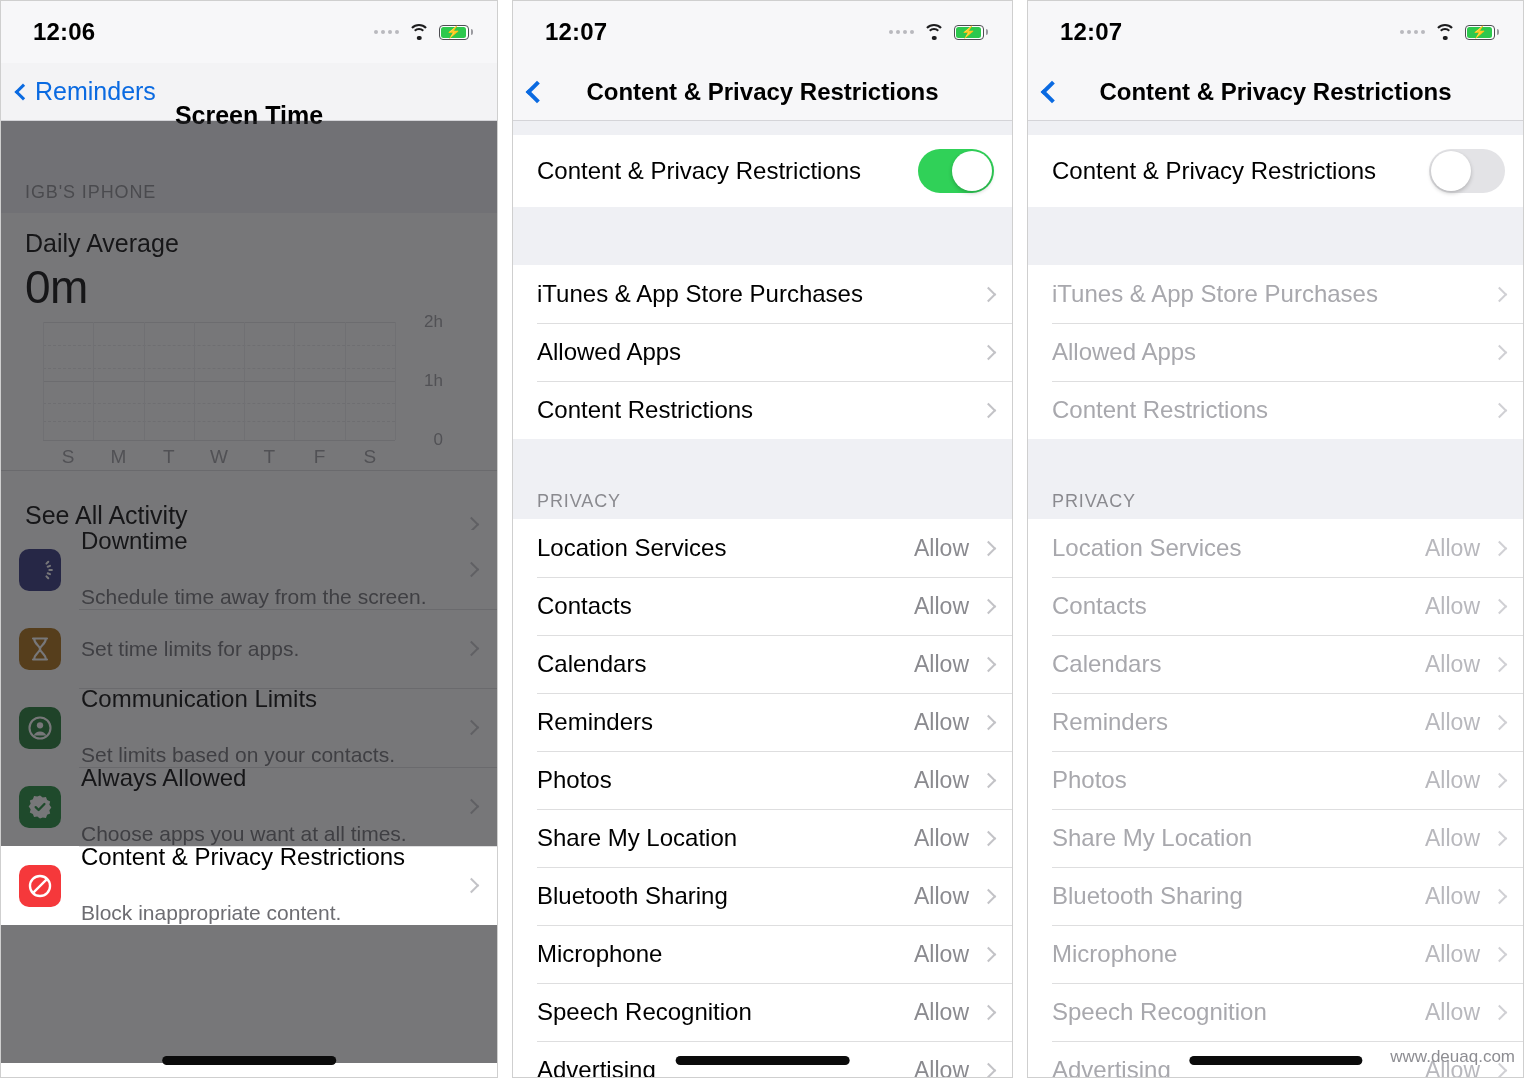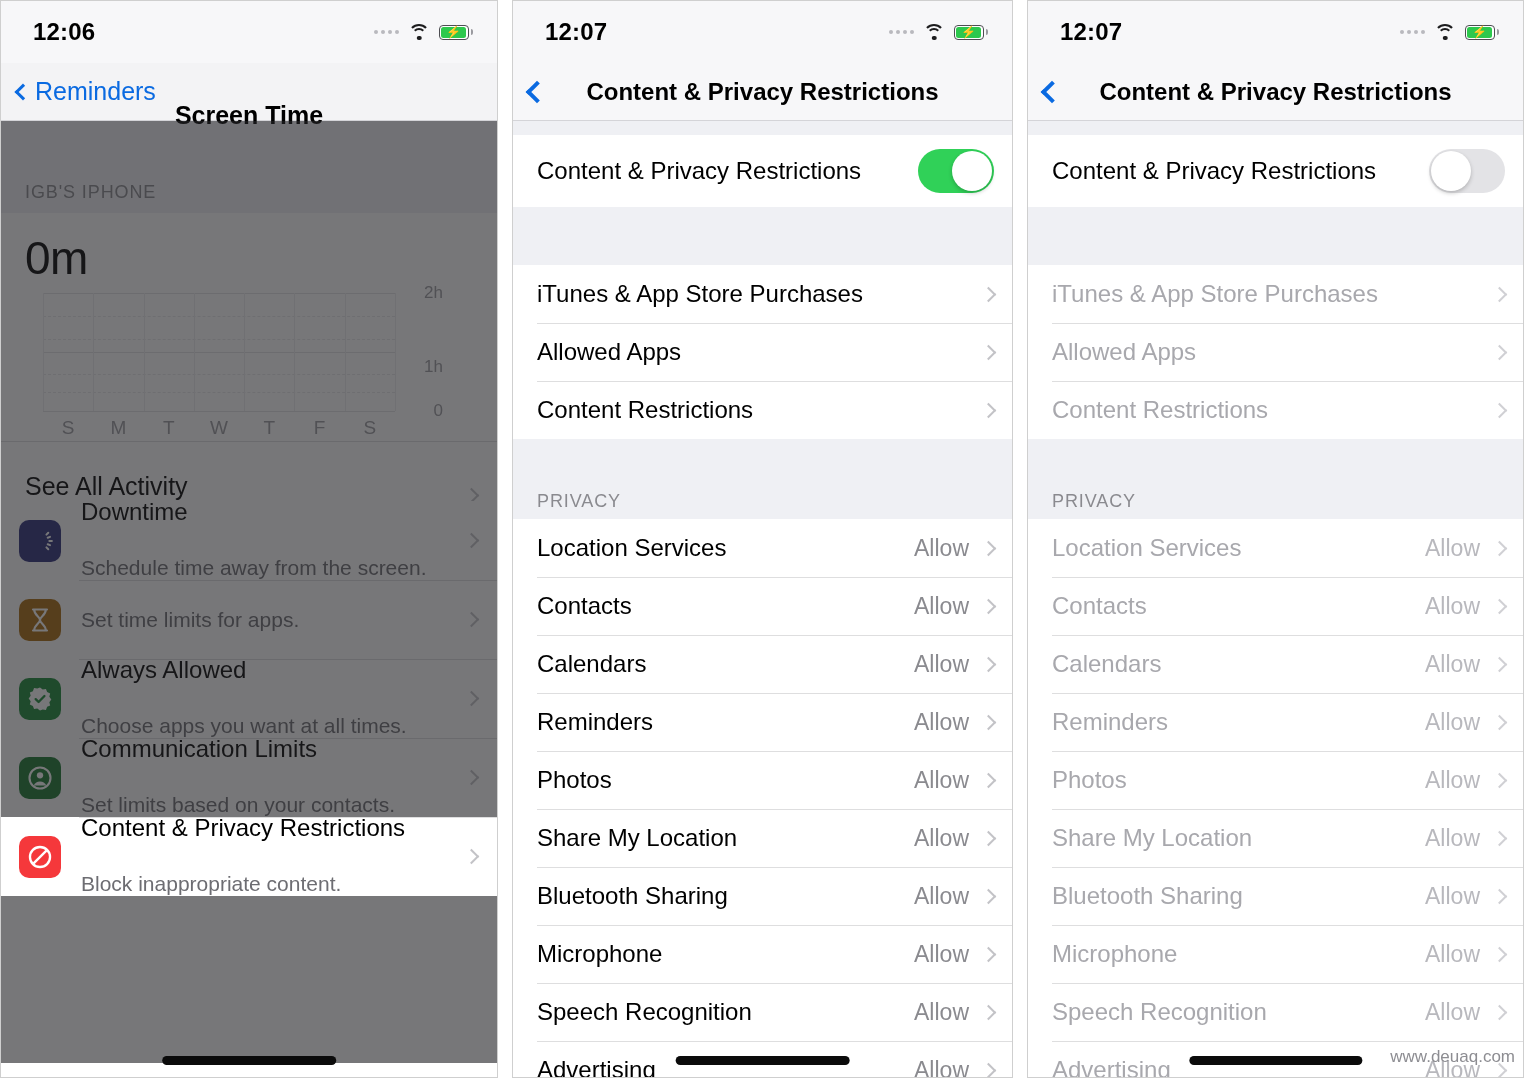--- a/index.html
+++ b/index.html
@@ -270,20 +270,21 @@
       </div>
       <div class="nav-title">Screen Time</div>
     </div>
 
     <div class="scroll p1-body">
 
       <div class="st-sect-gap"></div>
       <div class="st-sect-header">IGB'S IPHONE</div>
 
       <div class="daily-card">
+        <div class="daily-label">Daily Average</div>
         <div class="daily-value">0m</div>
 
         <div class="chart">
           <div class="plot">
             <div class="hline" style="top:0"></div>
             <div class="hline dashed" style="top:19.5%"></div>
             <div class="hline dashed" style="top:39%"></div>
             <div class="hline" style="top:50%"></div>
             <div class="hline dashed" style="top:69%"></div>
             <div class="hline dashed" style="top:84%"></div>
@@ -291,21 +292,21 @@
             <div class="vline" style="left:0%"></div>
             <div class="vline" style="left:14.28%"></div>
             <div class="vline" style="left:28.57%"></div>
             <div class="vline" style="left:42.85%"></div>
             <div class="vline" style="left:57.14%"></div>
             <div class="vline" style="left:71.42%"></div>
             <div class="vline" style="left:85.71%"></div>
             <div class="vline" style="left:100%"></div>
           </div>
           <div class="ylab" style="top:0">2h</div>
-          <div class="ylab" style="top:74px">1h</div>
+          <div class="ylab" style="top:59px">1h</div>
           <div class="ylab" style="top:118px">0</div>
           <div class="xlabels">
             <span>S</span>
             <span>M</span>
             <span>T</span>
             <span>W</span>
             <span>T</span>
             <span>F</span>
             <span>S</span>
           </div>
@@ -338,44 +339,44 @@
             <path d="M6 3h12M6 21h12M7 3c0 5 5 6.2 5 9s-5 4-5 9M17 3c0 5-5 6.2-5 9s5 4 5 9"></path>
           </svg>
         </span>
         <span class="texts">
           <span class="sub">Set time limits for apps.</span>
         </span>
         <span class="chev-right"></span>
       </div>
 
       <div class="big-row">
-        <span class="appicon" style="background:#1a8a36">
-          <svg viewBox="0 0 24 24">
-            <path d="M12 2.2l2.3 1.7 2.8-.5 1 2.7 2.6 1.2-.7 2.8 1.7 2.3-1.7 2.3.7 2.8-2.6 1.2-1 2.7-2.8-.5L12 21.8l-2.3-1.7-2.8.5-1-2.7-2.6-1.2.7-2.8L2.3 11.6 4 9.3l-.7-2.8 2.6-1.2 1-2.7 2.8.5z" fill="#fff"></path>
-            <path d="M8.3 12.1l2.5 2.5 5-5.2" fill="none" stroke="#1a8a36" stroke-width="2" stroke-linecap="round" stroke-linejoin="round"></path>
-          </svg>
-        </span>
-        <span class="texts">
-          <span class="title">Always Allowed</span>
-          <span class="sub">Choose apps you want at all times.</span>
-        </span>
-        <span class="chev-right"></span>
-      </div>
-
-      <div class="big-row">
         <span class="appicon" style="background:#18772f">
           <svg viewBox="0 0 24 24" fill="none" stroke="#fff" stroke-width="1.8">
             <circle cx="12" cy="12" r="9"></circle>
             <circle cx="12" cy="9.7" r="2.7" fill="#fff" stroke="none"></circle>
             <path d="M6.6 18.4a6 6 0 0 1 10.8 0" fill="#fff" stroke="none"></path>
           </svg>
         </span>
         <span class="texts">
           <span class="title">Communication Limits</span>
           <span class="sub">Set limits based on your contacts.</span>
+        </span>
+        <span class="chev-right"></span>
+      </div>
+
+      <div class="big-row">
+        <span class="appicon" style="background:#1a8a36">
+          <svg viewBox="0 0 24 24">
+            <path d="M12 2.2l2.3 1.7 2.8-.5 1 2.7 2.6 1.2-.7 2.8 1.7 2.3-1.7 2.3.7 2.8-2.6 1.2-1 2.7-2.8-.5L12 21.8l-2.3-1.7-2.8.5-1-2.7-2.6-1.2.7-2.8L2.3 11.6 4 9.3l-.7-2.8 2.6-1.2 1-2.7 2.8.5z" fill="#fff"></path>
+            <path d="M8.3 12.1l2.5 2.5 5-5.2" fill="none" stroke="#1a8a36" stroke-width="2" stroke-linecap="round" stroke-linejoin="round"></path>
+          </svg>
+        </span>
+        <span class="texts">
+          <span class="title">Always Allowed</span>
+          <span class="sub">Choose apps you want at all times.</span>
         </span>
         <span class="chev-right"></span>
       </div>
 
       <div class="big-row highlight">
         <span class="appicon" style="background:#f5383b">
           <svg viewBox="0 0 24 24" fill="none" stroke="#fff" stroke-width="2">
             <circle cx="12" cy="12" r="8.6"></circle>
             <line x1="6.3" y1="17.7" x2="17.7" y2="6.3"></line>
           </svg>

